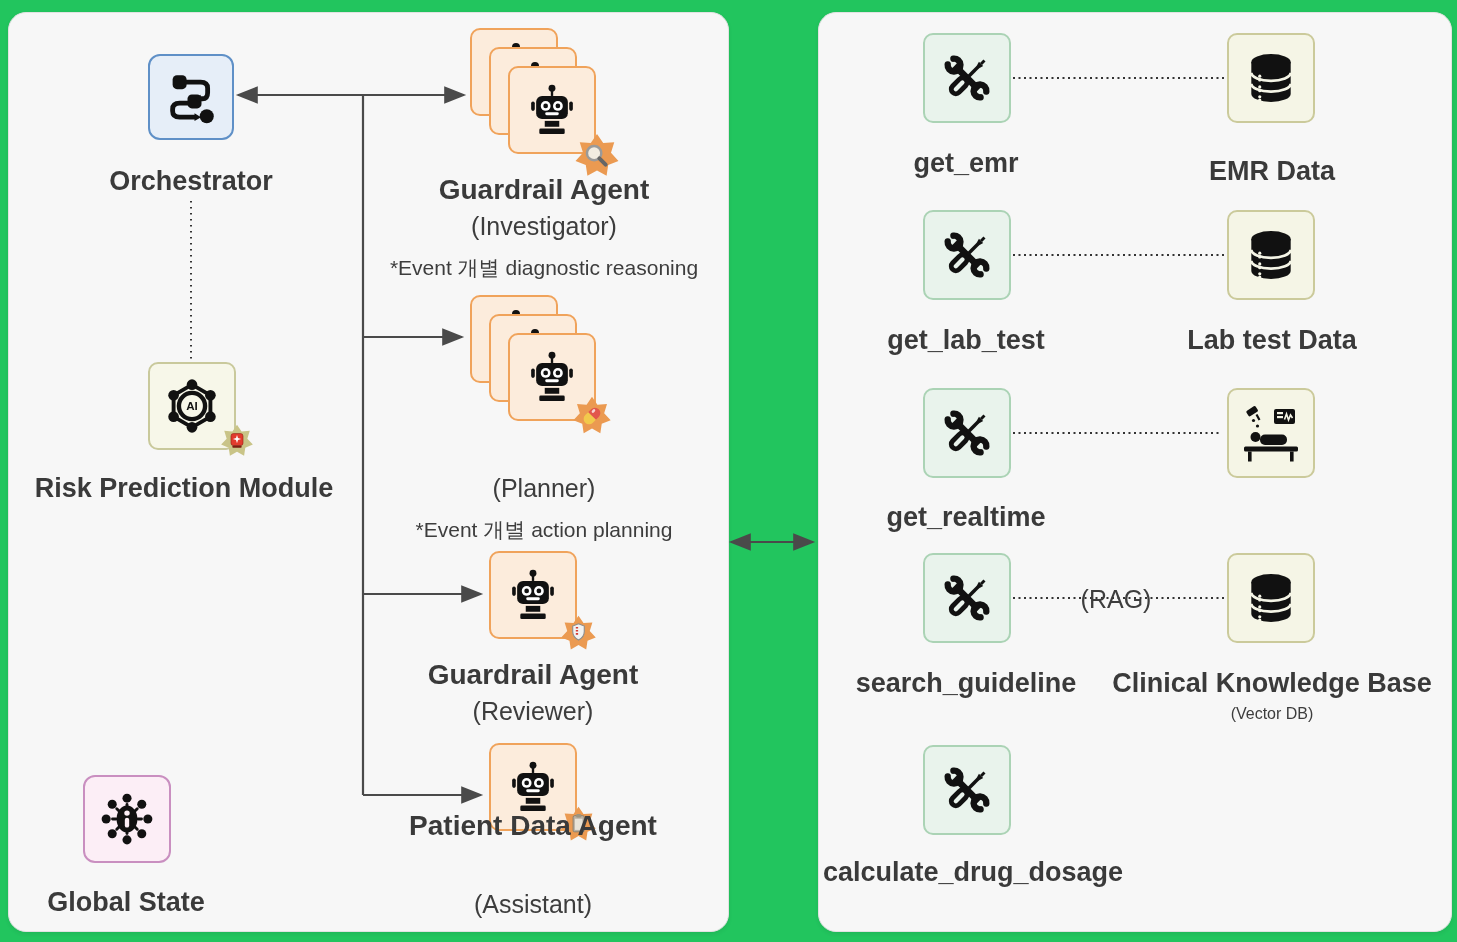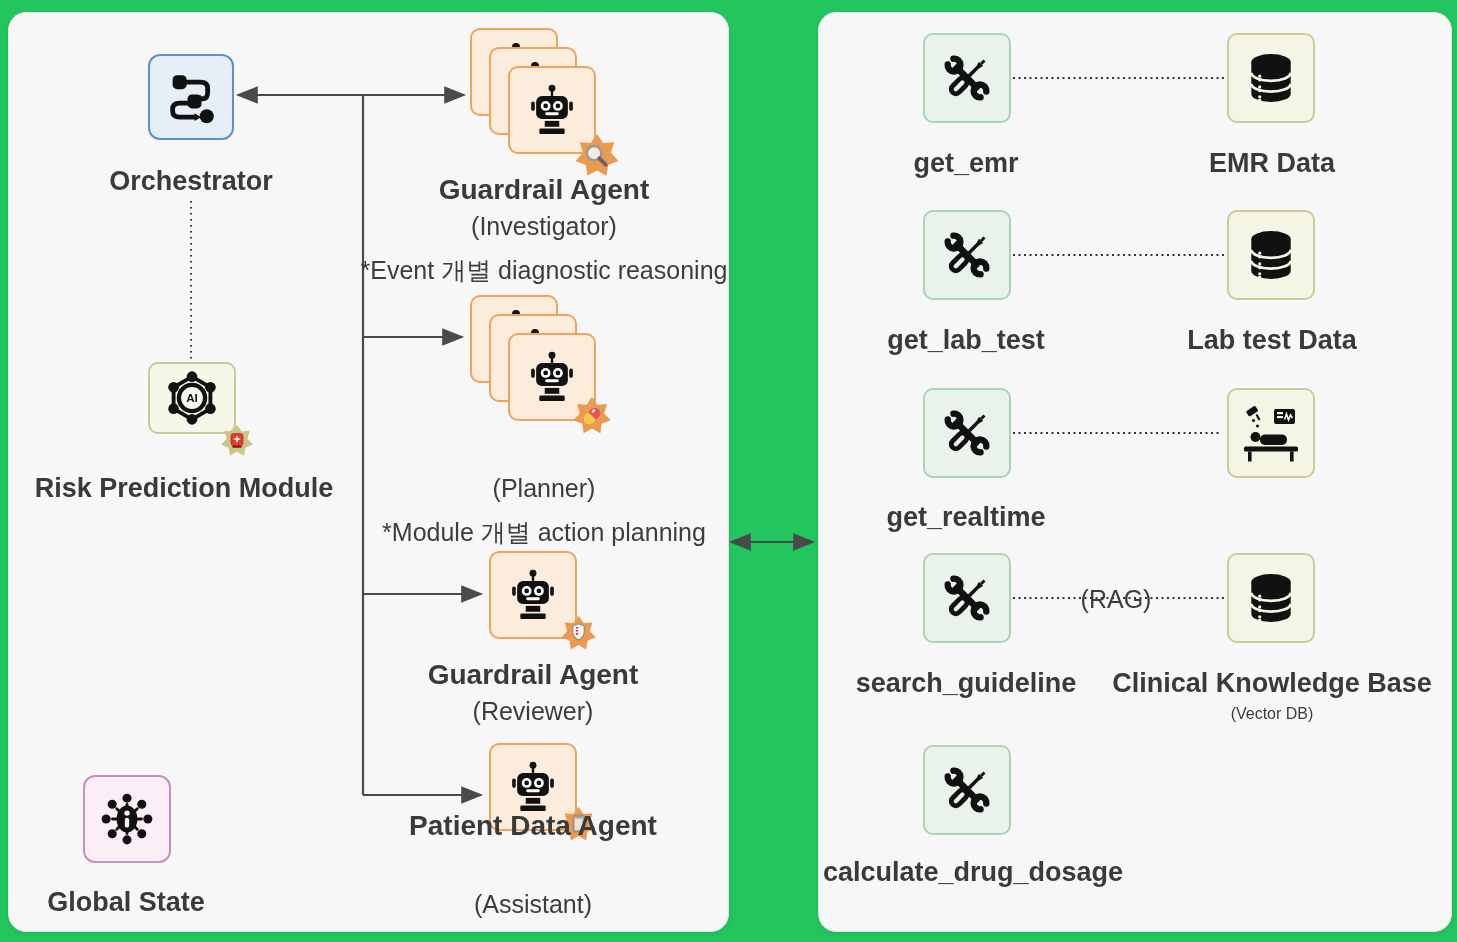--- a/index.html
+++ b/index.html
@@ -11,21 +11,21 @@
   .agent-card{background:#fcecdc;border:2px solid #f0a35b;border-radius:10px;}
   .tool-box{background:#e9f3ec;border:2px solid #abd3b5;border-radius:10px;}
   .data-box{background:#f5f5e6;border:2px solid #cbca9b;border-radius:10px;}
   .orch-box{background:#e6eef8;border:2.5px solid #5f90c7;border-radius:12px;}
   .risk-box{background:#f7f7e9;border:2px solid #c9c99c;border-radius:10px;}
   .global-box{background:#fceef6;border:2.5px solid #c98fc0;border-radius:12px;}
   .lbl{position:absolute;transform:translateX(-50%);white-space:nowrap;text-align:center;}
   .lbl-bold{font-weight:700;font-size:27px;color:#3a3a3a;}
   .agent-name{font-weight:700;font-size:28px;color:#3a3a3a;}
   .agent-role{font-weight:400;font-size:25px;color:#3d3d3d;}
-  .agent-note{font-weight:400;font-size:25px;color:#3d3d3d;}
+  .agent-note{font-weight:400;font-size:21px;color:#3d3d3d;}
   .sub-lbl{font-weight:400;font-size:16px;color:#3d3d3d;}
   .rag-lbl{font-weight:400;font-size:25px;color:#3d3d3d;}
   .badge{position:absolute;}
   .peek{position:absolute;width:8px;height:8px;border-radius:50%;background:#111;}
   svg.connectors{position:absolute;left:0;top:0;pointer-events:none;}
 </style>
 </head>
 <body>
 
 <div class="canvas">
@@ -160,21 +160,21 @@
     </g>
   </svg>
 
   <div class="box orch-box" style="left:148px;top:54px;width:86px;height:86px;">
     <svg width="56" height="56">
         <use href="#sym-flow"></use>
       </svg>
   </div>
   <div class="lbl lbl-bold" style="left:191px;top:166px;">Orchestrator</div>
 
-  <div class="box risk-box" style="left:148px;top:362px;width:88px;height:72px;">
+  <div class="box risk-box" style="left:148px;top:362px;width:88px;height:88px;">
     <svg width="62" height="62" viewBox="0 0 64 64">
       <polygon points="32,10 51,21 51,43 32,54 13,43 13,21" fill="none" stroke="#111" stroke-width="4"></polygon>
       <circle cx="32" cy="10" r="5.5" fill="#111"></circle>
         <circle cx="51" cy="21" r="5.5" fill="#111"></circle>
       <circle cx="51" cy="43" r="5.5" fill="#111"></circle>
         <circle cx="32" cy="54" r="5.5" fill="#111"></circle>
       <circle cx="13" cy="43" r="5.5" fill="#111"></circle>
         <circle cx="13" cy="21" r="5.5" fill="#111"></circle>
       <circle cx="32" cy="32" r="13.5" fill="#f7f7e9" stroke="#111" stroke-width="4.5"></circle>
       <text x="32" y="36.5" text-anchor="middle" font-size="12" font-weight="bold" fill="#111" font-family="Liberation Sans, DejaVu Sans, sans-serif">AI</text>
@@ -228,21 +228,21 @@
   </div>
   <svg class="badge" style="left:572px;top:396px;" width="40" height="40" viewBox="0 0 48 48">
     <use href="#sym-star7" fill="#eb9a51"></use>
     <g transform="rotate(45 24 24)">
       <path d="M17.5,24 v-5 a6.5,6.5 0 0 1 13,0 v5 z" fill="#e2574c"></path>
       <path d="M17.5,24 v5 a6.5,6.5 0 0 0 13,0 v-5 z" fill="#f2c94c"></path>
       <ellipse cx="21" cy="18.5" rx="1.6" ry="2.6" fill="#fff" opacity="0.75"></ellipse>
     </g>
   </svg>
   <div class="lbl agent-role" style="left:544px;top:474px;">(Planner)</div>
-  <div class="lbl agent-note" style="left:544px;top:516px;">*Module 개별 action planning</div>
+  <div class="lbl agent-note" style="left:544px;top:516px;">*Event 개별 action planning</div>
 
   <div class="box agent-card" style="left:489px;top:551px;width:88px;height:88px;">
     <svg width="58" height="58">
         <use href="#sym-robot"></use>
       </svg>
   </div>
   <svg class="badge" style="left:560px;top:615px;" width="37" height="37" viewBox="0 0 48 48">
     <use href="#sym-star7" fill="#eb9a51"></use>
     <path d="M24,11.5 l7.5,2.8 v7.2 c0,6.8 -4.7,9.6 -7.5,11 c-2.8,-1.4 -7.5,-4.2 -7.5,-11 v-7.2 z" fill="#f2f2f2" stroke="#8b8b8b" stroke-width="1.4"></path>
     <path d="M20.5,16.5 h3 M20.5,20.5 h3 M20.5,24.5 h3" stroke="#d63c32" stroke-width="2"></path>
@@ -268,21 +268,21 @@
     <svg width="62" height="62">
         <use href="#sym-tools"></use>
       </svg>
   </div>
   <div class="lbl lbl-bold" style="left:966px;top:148px;">get_emr</div>
   <div class="box data-box" style="left:1227px;top:33px;width:88px;height:90px;">
     <svg width="60" height="60">
         <use href="#sym-db"></use>
       </svg>
   </div>
-  <div class="lbl lbl-bold" style="left:1272px;top:148px;">EMR Data</div>
+  <div class="lbl lbl-bold" style="left:1272px;top:156px;">EMR Data</div>
 
   <div class="box tool-box" style="left:923px;top:210px;width:88px;height:90px;">
     <svg width="62" height="62">
         <use href="#sym-tools"></use>
       </svg>
   </div>
   <div class="lbl lbl-bold" style="left:966px;top:325px;">get_lab_test</div>
   <div class="box data-box" style="left:1227px;top:210px;width:88px;height:90px;">
     <svg width="60" height="60">
         <use href="#sym-db"></use>

